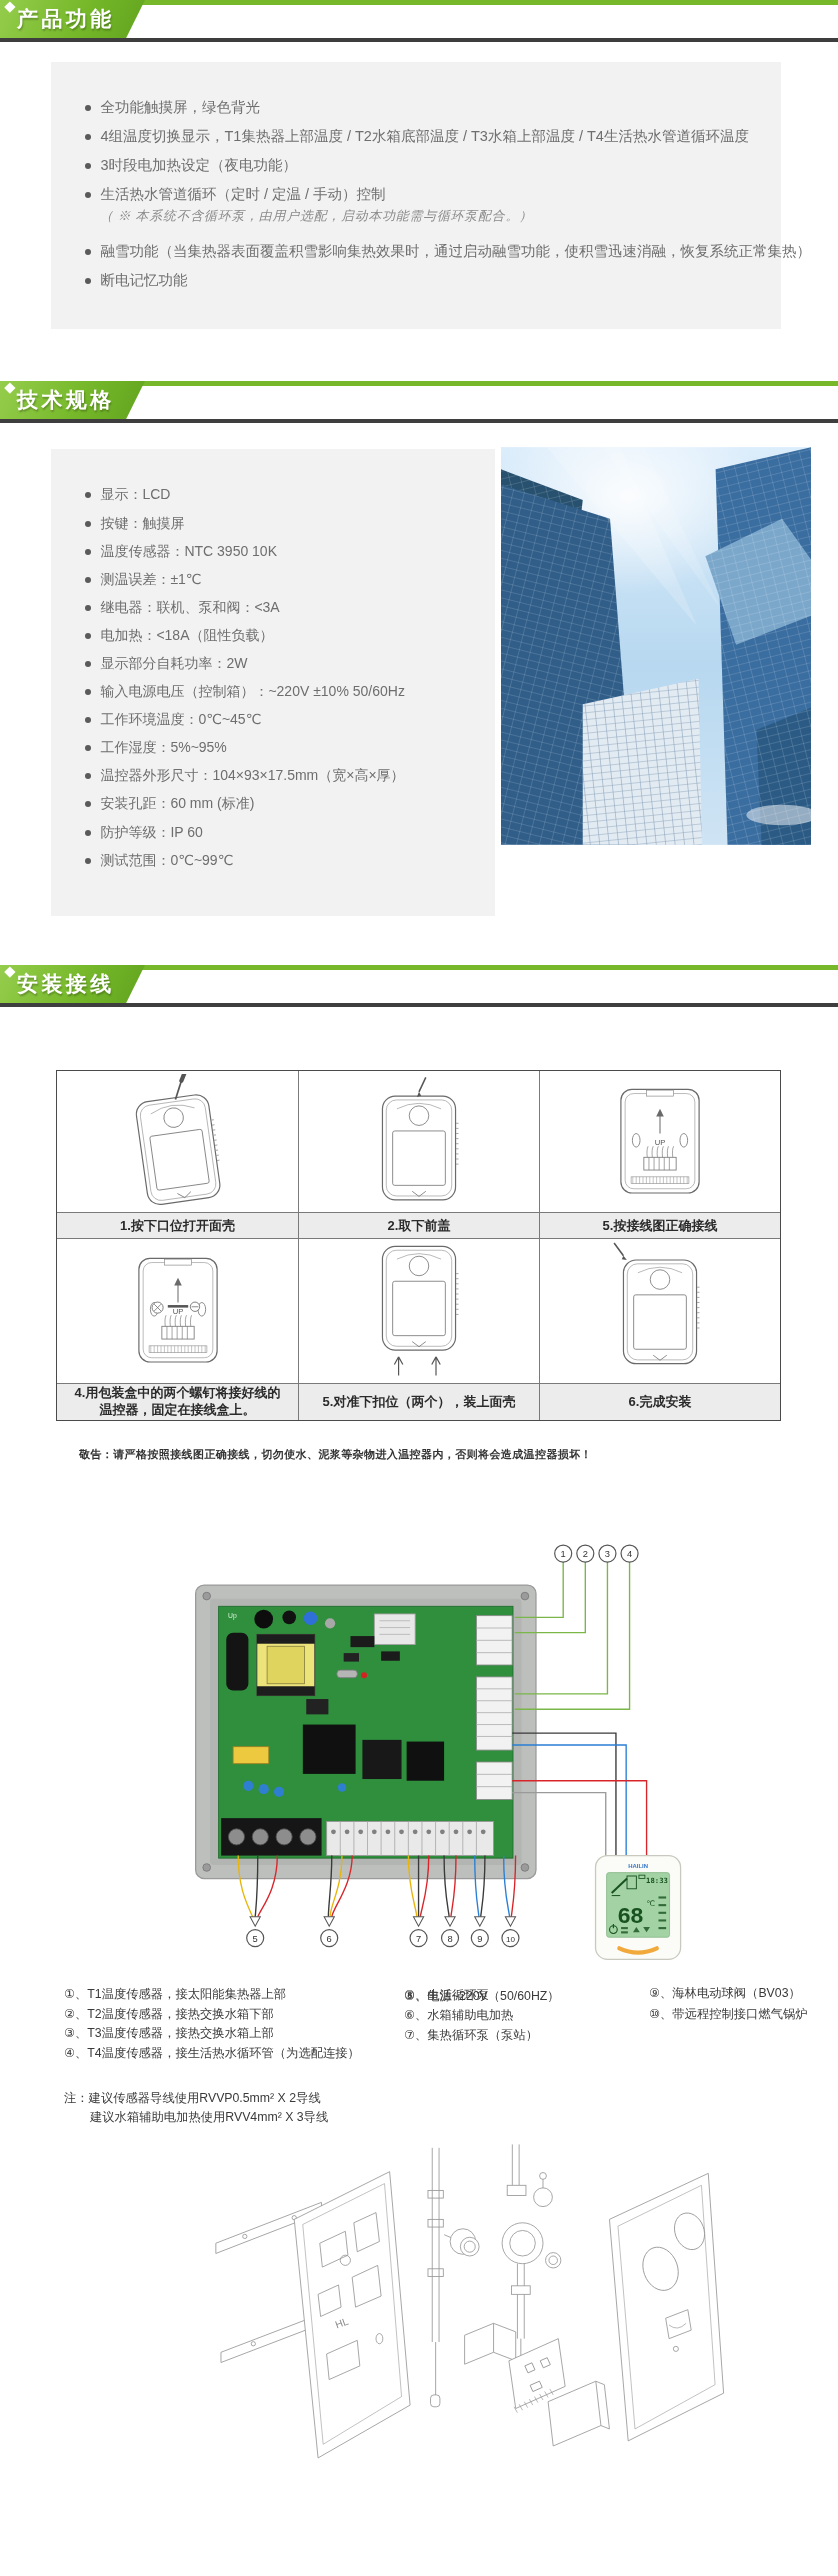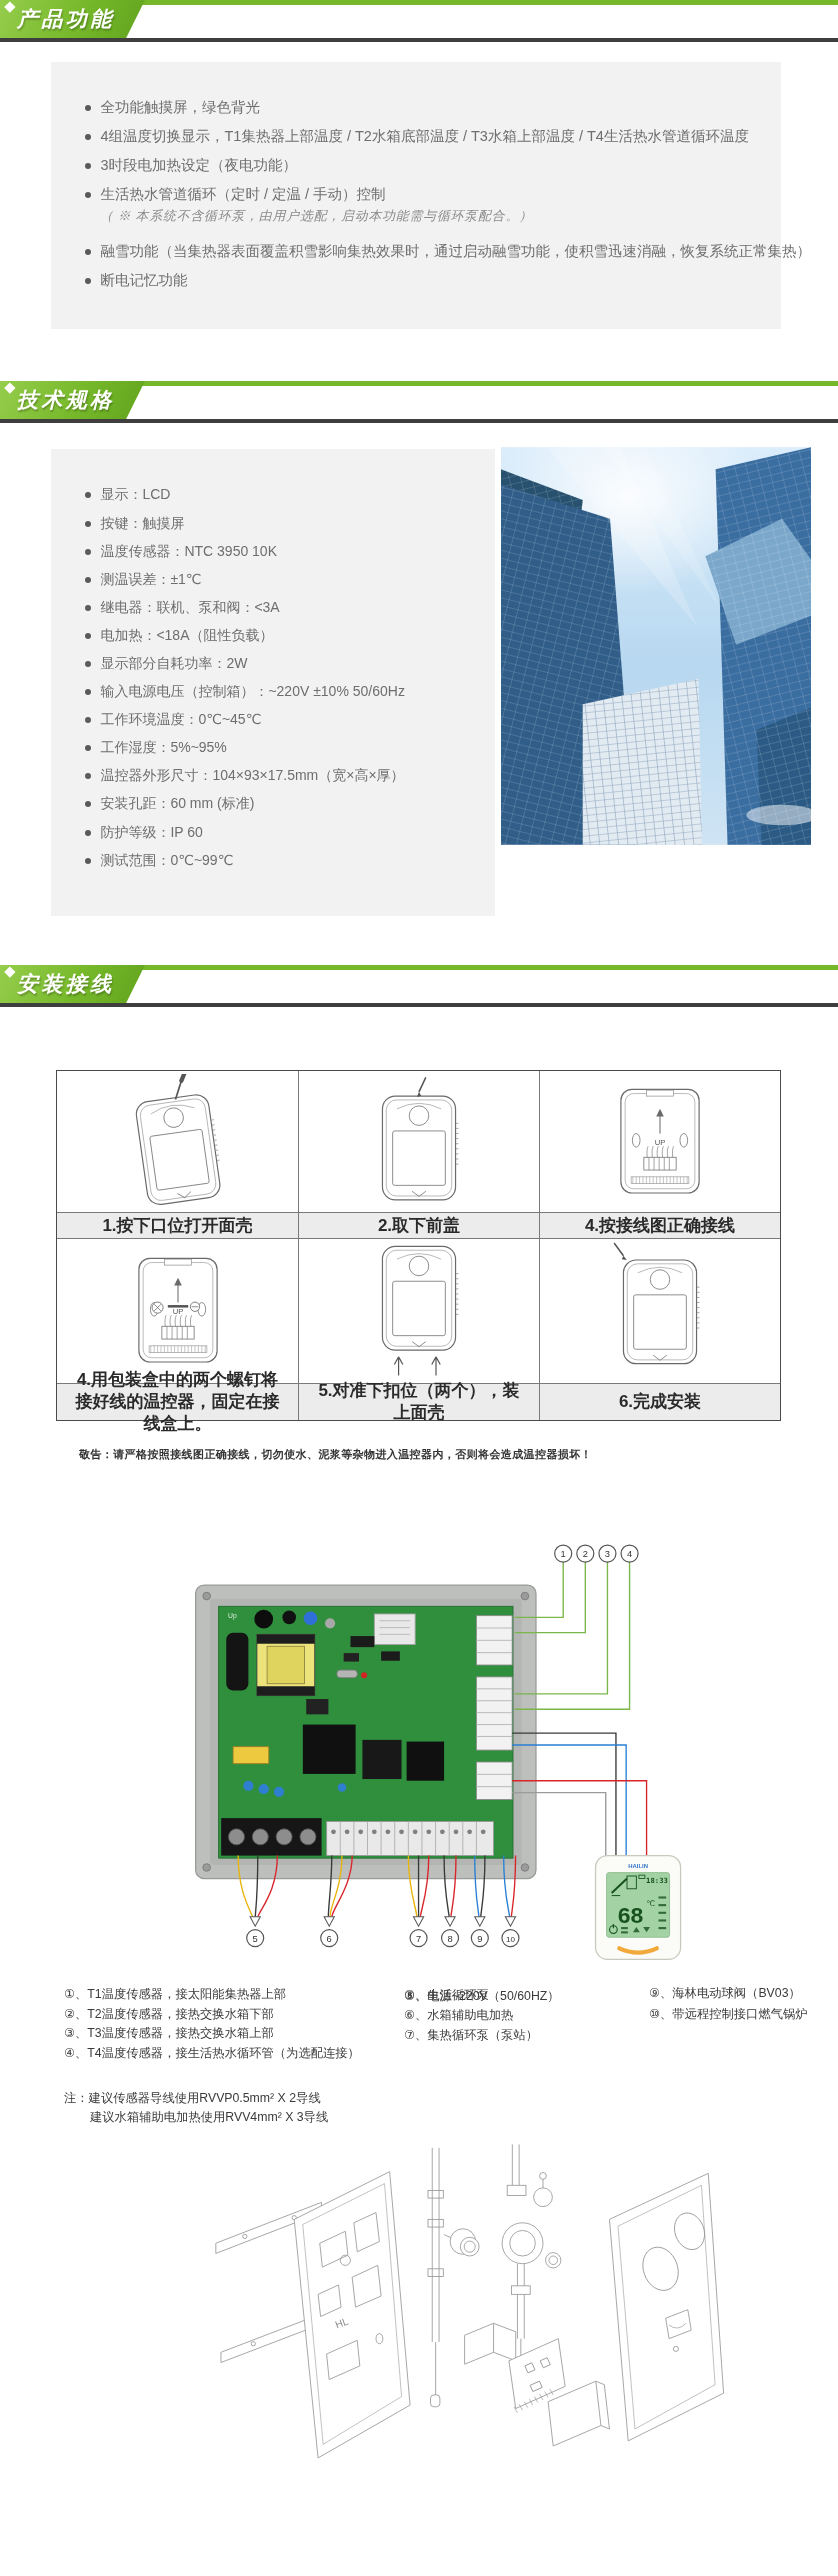--- a/index.html
+++ b/index.html
@@ -5,21 +5,21 @@
   html,body{margin:0;padding:0;background:#fff;}
   #page{position:relative;width:839px;height:2576px;background:#fff;overflow:hidden;
         font-family:"Liberation Sans","DejaVu Sans",sans-serif;color:#333;}
   .abs{position:absolute;}
   
   .banner{position:absolute;left:0;width:839px;height:43px;}
   .b-strip{position:absolute;top:0;left:0;width:100%;height:5.1px;background:#76b82a;}
   .b-ribbon{position:absolute;top:0;left:0;width:145px;height:38px;
             background:linear-gradient(115deg,#95cd4c 0%,#76b82a 55%,#61a41e 100%);
             clip-path:polygon(0 0,100% 0,87% 100%,0 100%);display:flex;align-items:center;}
-  .b-title{color:#fff;font-size:21px;font-weight:bold;font-style:italic;letter-spacing:3.4px;
+  .b-title{color:#fff;font-size:21px;font-weight:bold;letter-spacing:3.4px;
            padding-left:17px;text-shadow:0.9px 1.7px 1.7px rgba(0,0,0,.25);white-space:nowrap;}
   .b-line{position:absolute;top:38px;left:0;width:100%;height:4.3px;background:#3e3e3e;}
   .b-diamond{position:absolute;top:2.6px;left:6px;width:7.7px;height:7.7px;background:#fff;transform:rotate(45deg);}
   
   .graybox{position:absolute;background:#f2f2f2;}
   .feat-line,.spec-line{position:absolute;left:34px;display:flex;align-items:center;
            color:#6e6e6e;white-space:nowrap;}
   .feat-line{font-size:14.5px;align-items:center;}
   .spec-line{font-size:14px;}
   .dot{width:6px;height:6px;border-radius:50%;background:#5a5a5a;margin-right:9.4px;flex:0 0 auto;}
@@ -28,21 +28,21 @@
   
   .steps{position:absolute;left:56px;top:1070px;width:723px;border:1.7px solid #4a4a4a;
          display:grid;grid-template-columns:1fr 1fr 1fr;background:#fff;}
   .cell{position:relative;background:#fff;}
   .colb{border-left:0.9px solid #7a7a7a;}
   .rowb{border-top:0.9px solid #7a7a7a;}
   .pic{display:flex;align-items:center;justify-content:center;}
   .pic.r1{height:141px;}
   .pic.r2{height:144px;}
   .cap{background:#ececec;border-top:0.9px solid #7a7a7a;display:flex;align-items:center;
-       justify-content:center;text-align:center;font-size:17px;font-weight:bold;color:#2a2a2a;
+       justify-content:center;text-align:center;font-size:13px;font-weight:bold;color:#2a2a2a;
        padding:0 13px;box-sizing:border-box;}
   .cap.r1{height:26px;}
   .cap.r2{height:37px;line-height:1.3;}
   
   .warn{position:absolute;left:79px;top:1447px;font-size:11px;color:#333;font-weight:600;
         letter-spacing:0.4px;white-space:nowrap;text-align:center;}
   .legend{position:absolute;left:78px;top:1571px;font-size:14px;color:#3a3a3a;font-weight:bold;
           line-height:21px;}
   .callout{position:absolute;font-size:12.3px;color:#3a3a3a;white-space:nowrap;text-align:right;}
   .note{position:absolute;font-size:12.3px;color:#3a3a3a;white-space:nowrap;}
@@ -283,21 +283,21 @@
     </div>
     <div class="cell colb">
       <div class="pic r1">
         <svg width="136" height="136" viewBox="0 0 160 160">
           <g transform="translate(34,18)">
               <use href="#dev-back"></use>
             </g>
         </svg>
       </div>
       <div class="cap r1">
-          <span>4.按接线图正确接线</span>
+          <span>5.按接线图正确接线</span>
         </div>
     </div>
     <div class="cell rowb">
       <div class="pic r2">
         <svg width="136" height="140" viewBox="0 0 160 164">
           <g transform="translate(34,20)">
             <use href="#dev-back"></use>
             <g>
               <circle cx="22" cy="58" r="6.5" fill="#fff" stroke="#6a6a6a" stroke-width="1"></circle>
               <path d="M18,54 l8,8 M26,54 l-8,8" stroke="#6a6a6a" stroke-width="0.9"></path>

